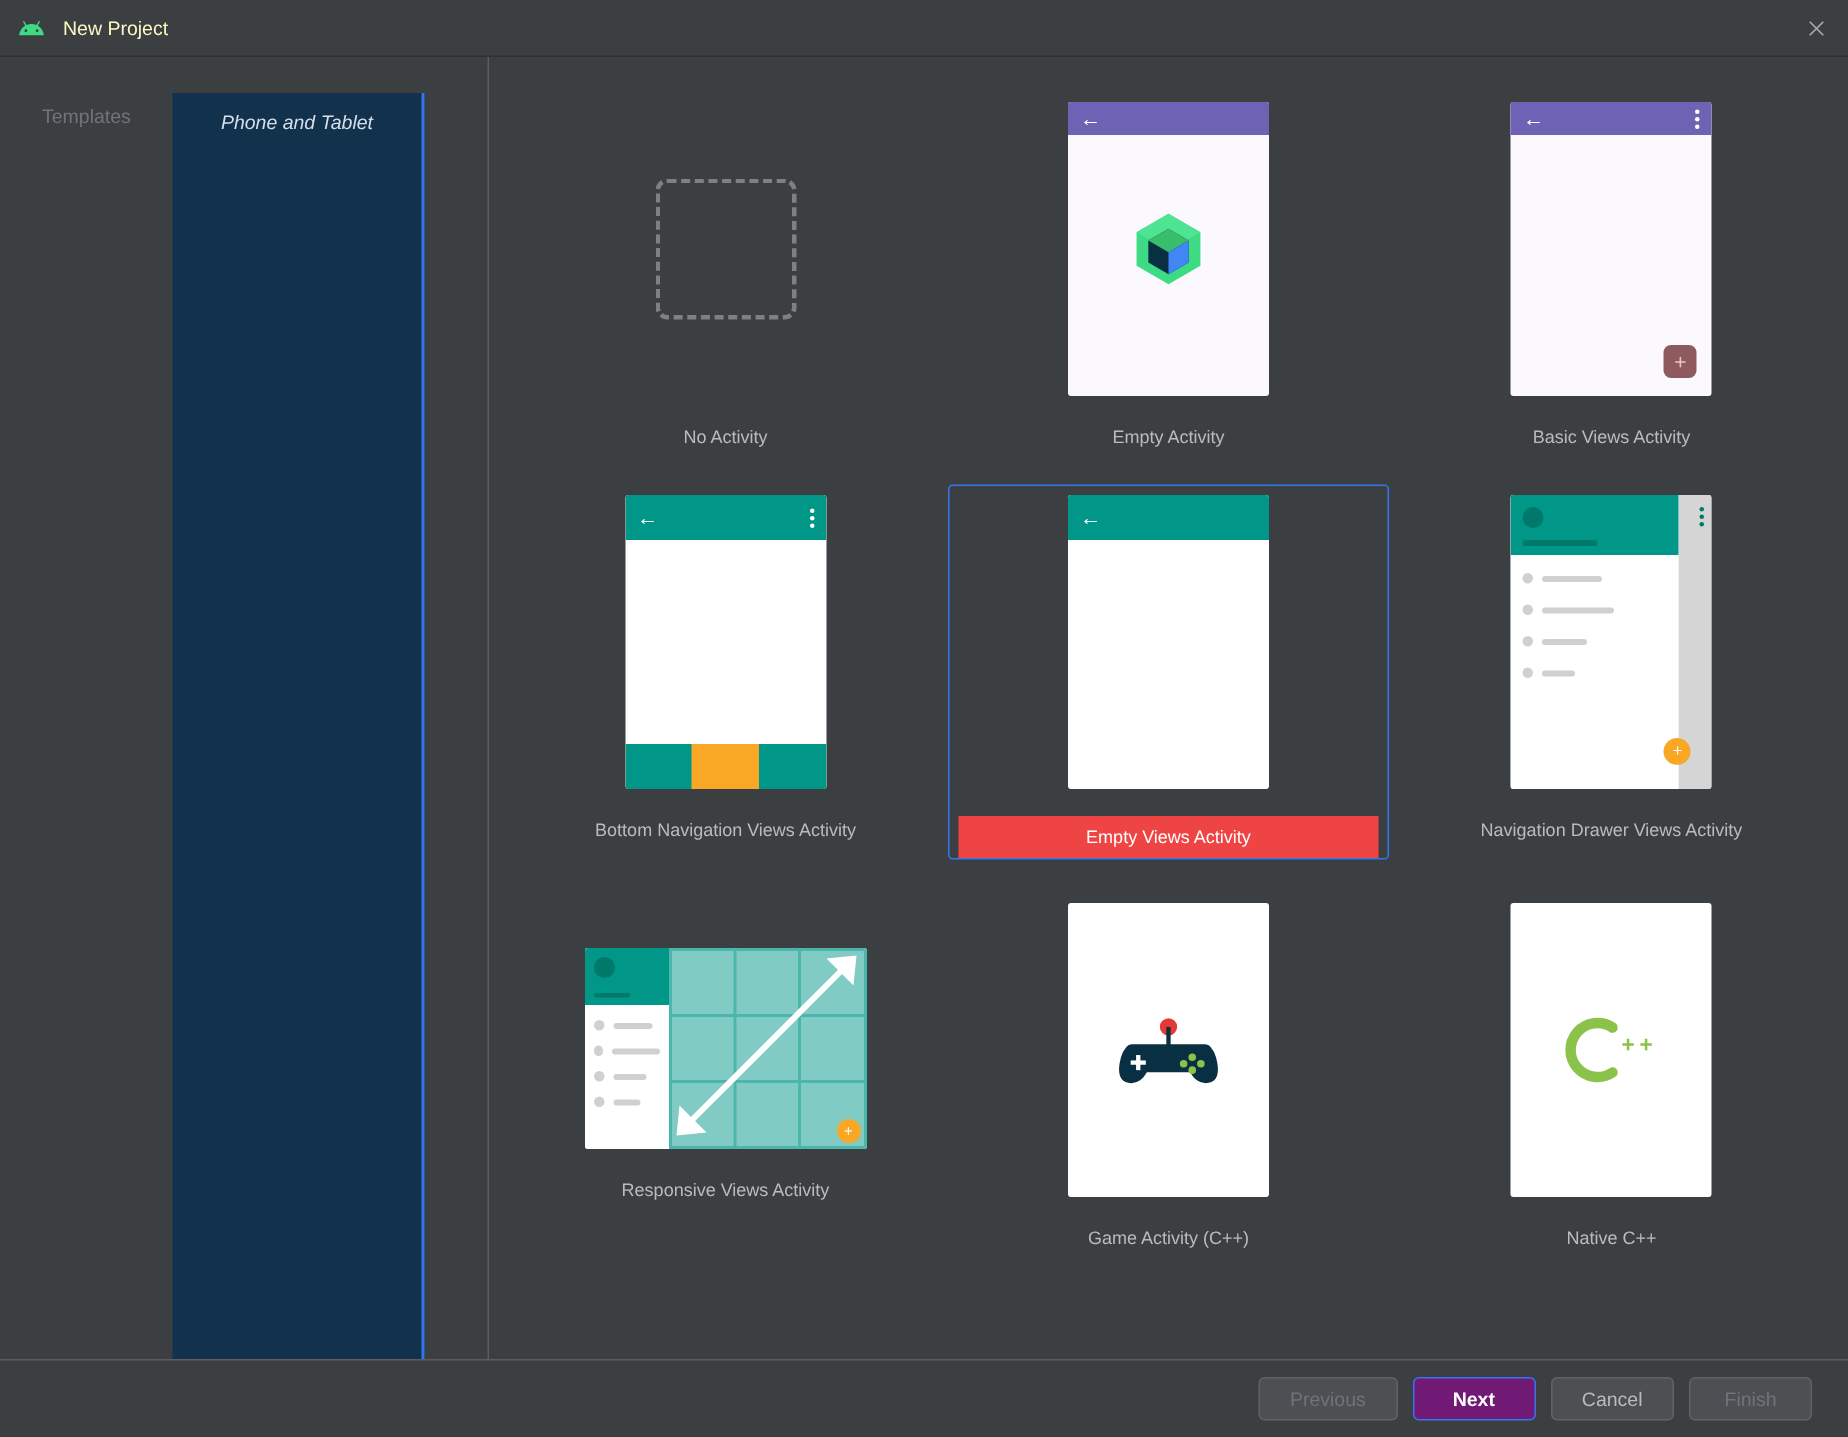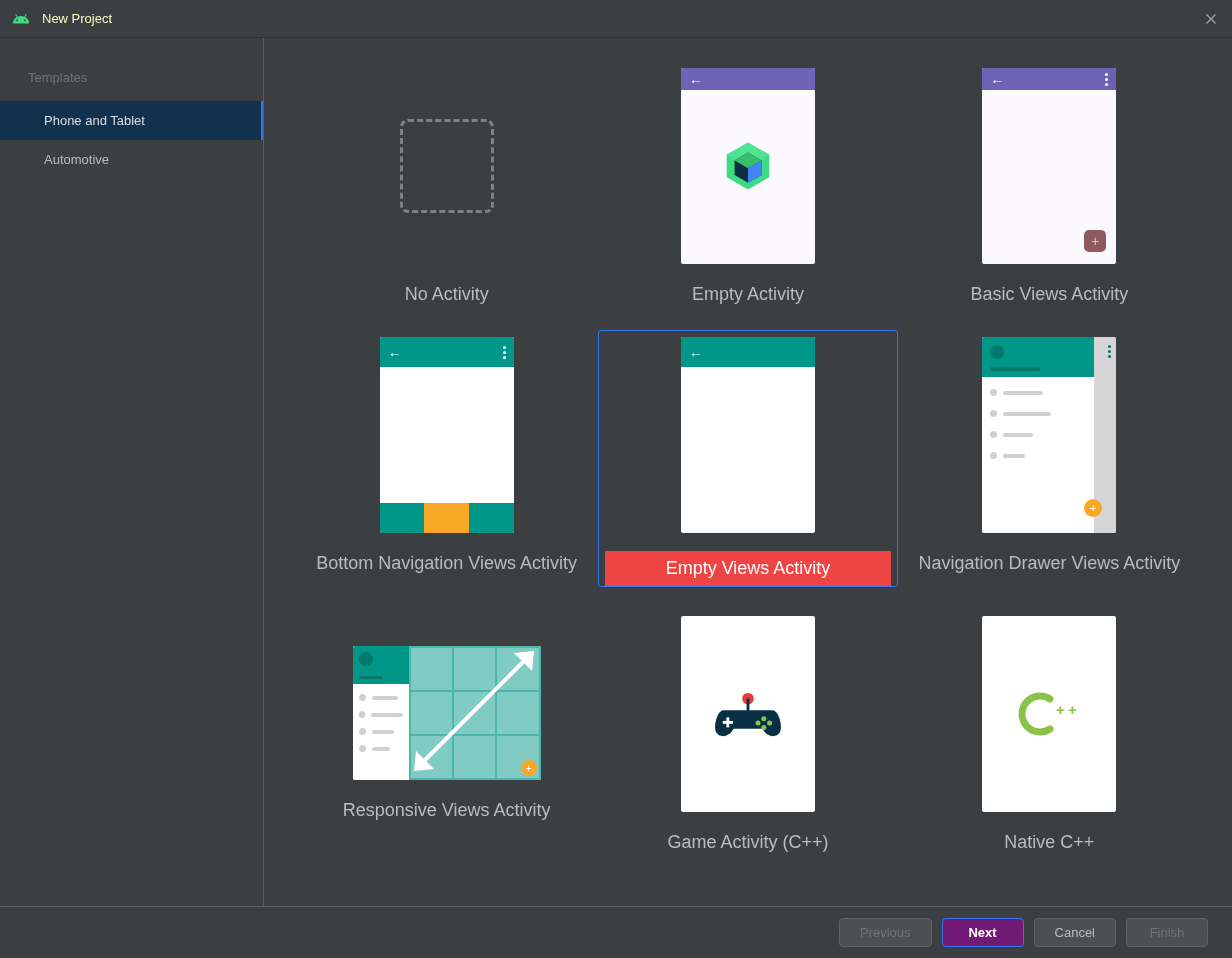--- a/index.html
+++ b/index.html
@@ -37,36 +37,36 @@
       width: 18px;
       height: 18px;
       cursor: pointer;
       color: #a9a9a9;
     }
     .content {
       display: flex;
       height: calc(100% - 38px - 52px);
     }
     .sidebar {
-      width: 264px;
+      width: 326px;
       border-right: 1px solid #5b5d5f;
       display: flex;
-      flex-direction: column;
       padding-top: 24px;
     }
     .sidebar-header {
       color: #6f737a;
       font-size: 13px;
       padding: 8px 28px 16px;
     }
     .sidebar-item {
-      padding: 12px 44px;
+      padding: 12px 32px;
       font-size: 13px;
       color: #bbbbbb;
       cursor: pointer;
+      font-style: italic;
     }
     .sidebar-item.selected {
       background: #11314d;
       border-right: 2px solid #3574f0;
       color: #d8dee8;
     }
     .main {
       flex: 1;
       overflow-y: auto;
       padding: 24px 12px;
@@ -107,21 +107,21 @@
     }
     .template-card.selected .template-label {
       background: #ef4444;
       color: #ffffff;
       width: 100%;
       text-align: center;
       padding: 7px 0;
       margin-top: -2px;
     }
     .template-label {
-      font-size: 18px;
+      font-size: 12px;
       color: #bbbbbb;
       text-align: center;
     }
     .dashed-box {
       width: 94px;
       height: 94px;
       border: 3px dashed #808080;
       border-radius: 8px;
     }
     .jetpack-logo {
@@ -423,23 +423,20 @@
       <path d="M6 6l12 12M6 18L18 6"></path>
     </svg>
   </span>
 </div>
 
 <div class="content">
   <div class="sidebar">
     <div class="sidebar-header">Templates</div>
     <div class="sidebar-item selected">
       <span>Phone and Tablet</span>
-    </div>
-    <div class="sidebar-item">
-      <span>Automotive</span>
     </div>
   </div>
 
   <div class="main">
     <div class="templates-grid">
 
       <div class="template-card">
         <div class="template-thumb no-bg">
           <div class="dashed-box"></div>
         </div>

